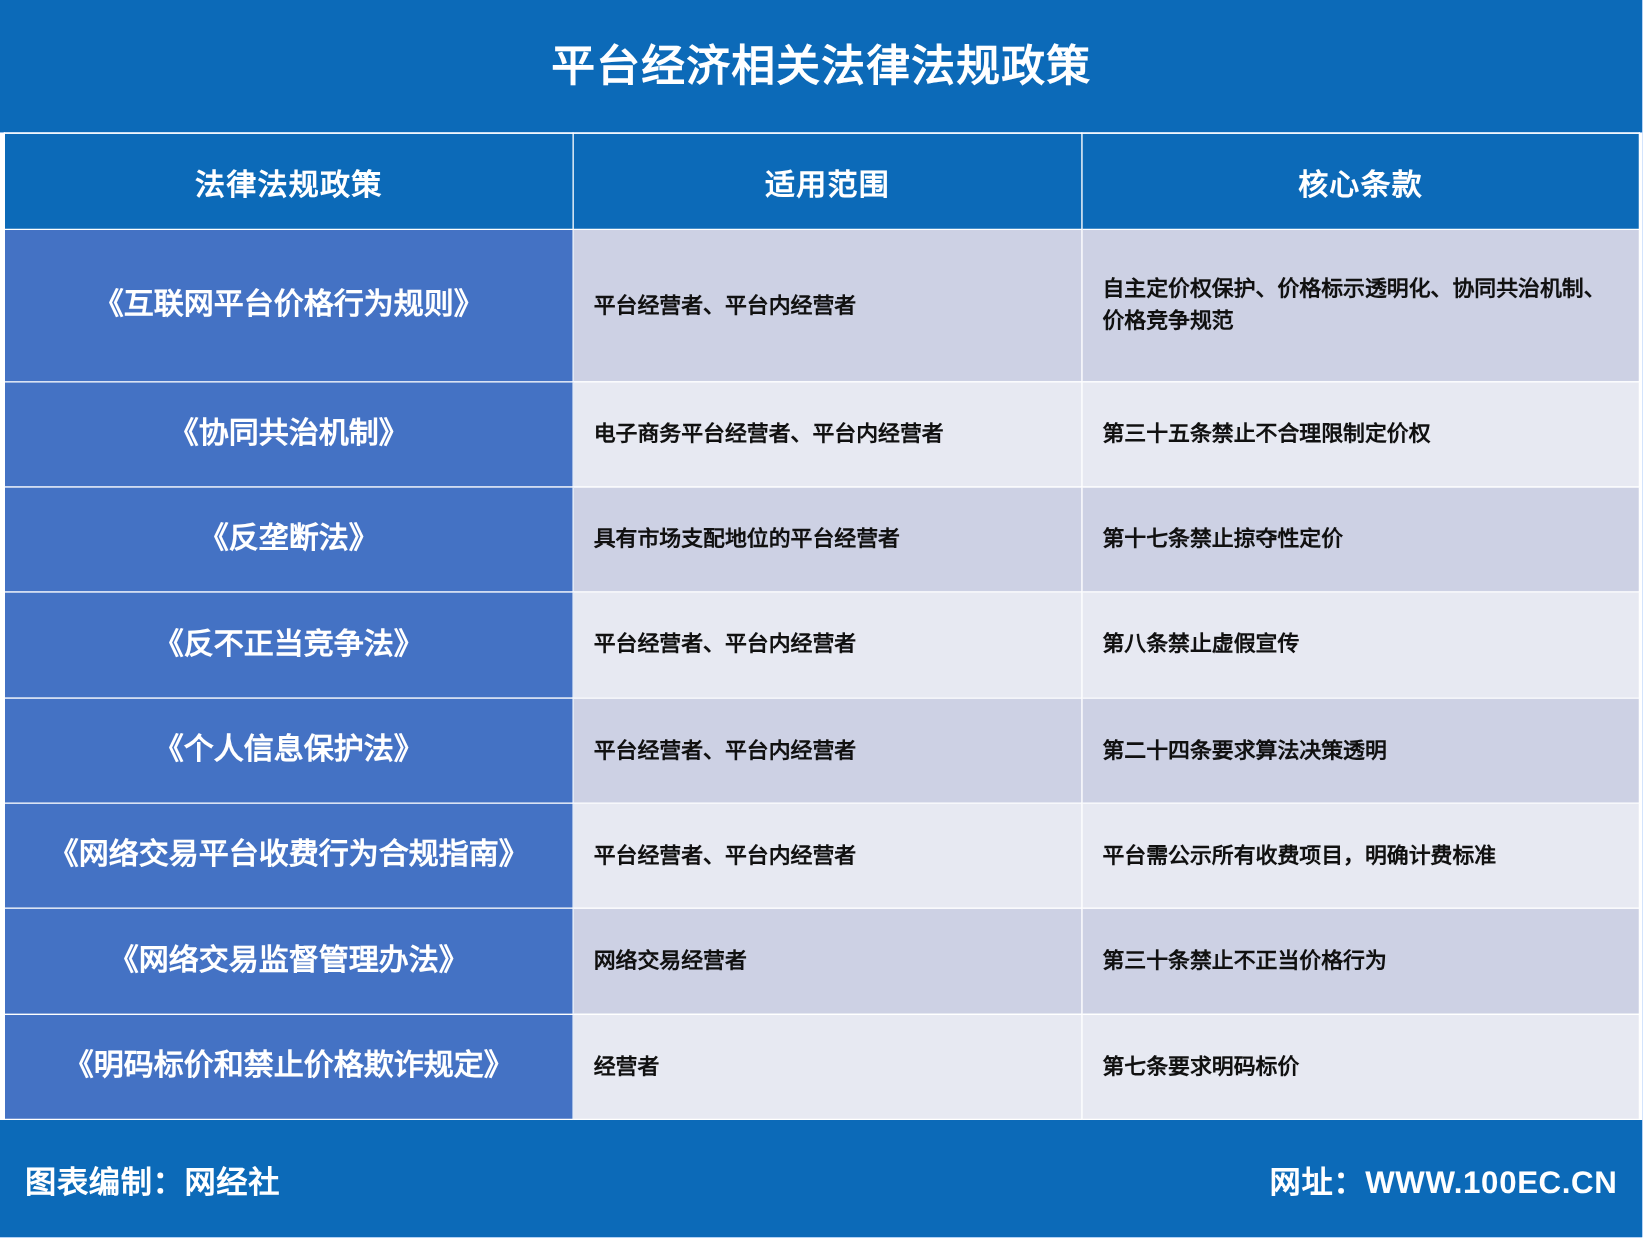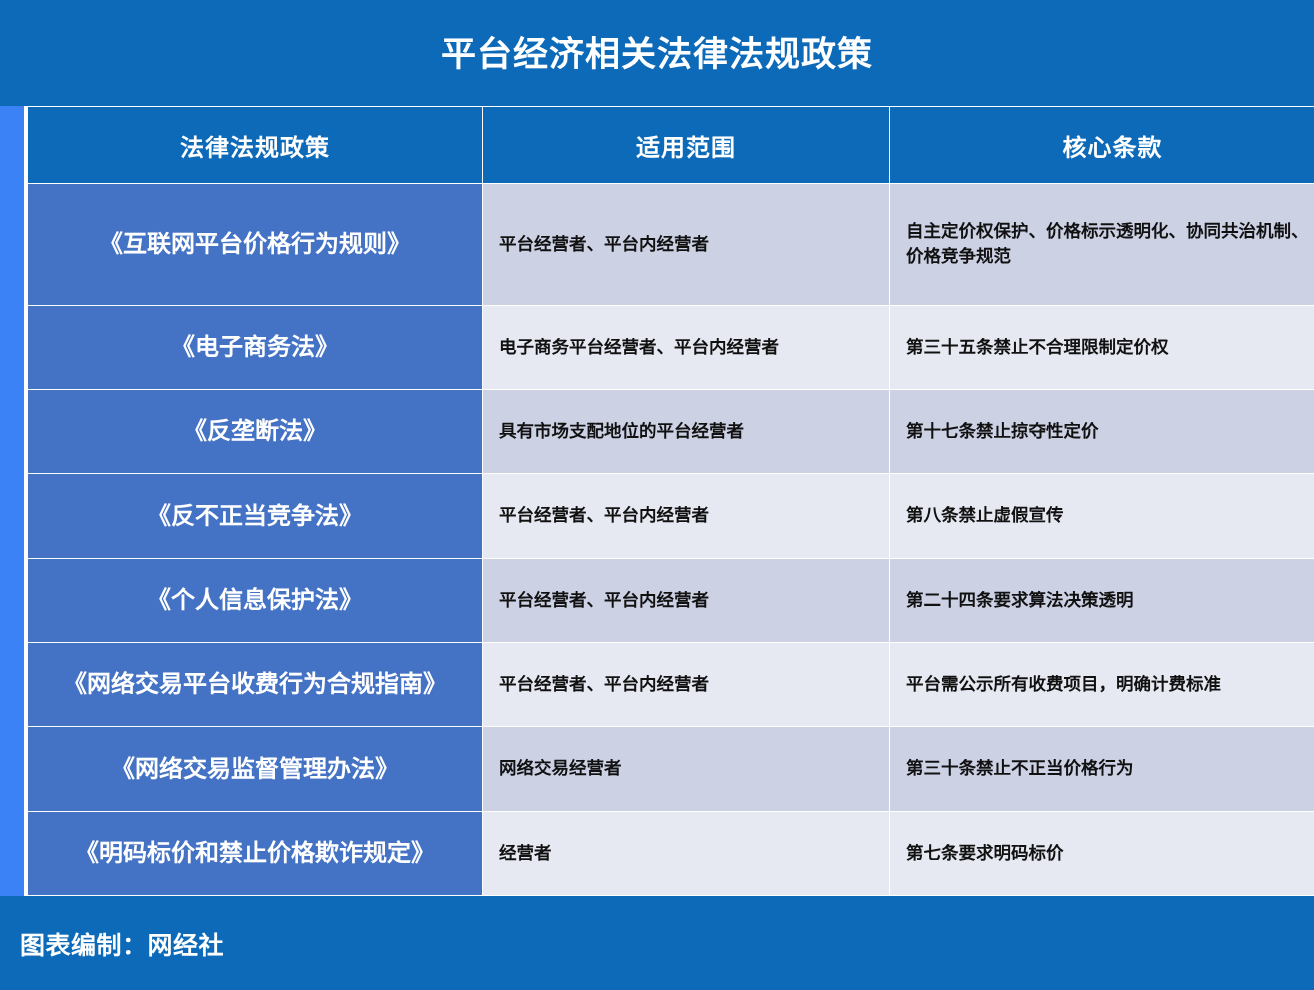--- a/index.html
+++ b/index.html
@@ -41,21 +41,20 @@
     white-space: nowrap;
   }
 
   
   .table-wrap {
     flex: 1 1 auto;
     position: relative;
     background: #ffffff;
     box-sizing: border-box;
     padding: 0 3px;
-    margin-left: 24px;
   }
   table.policy-table {
     width: 100%;
     height: 100%;
     border-collapse: collapse;
     table-layout: fixed;
   }
   table.policy-table col.c1 { width: 455px; }
   table.policy-table col.c2 { width: 407px; }
   table.policy-table col.c3 { width: 446px; }
@@ -148,21 +147,21 @@
           <th>核心条款</th>
         </tr>
       </thead>
       <tbody id="table-body">
           <tr class="shade-a">
             <td class="col-name">《互联网平台价格行为规则》</td>
             <td class="col-scope">平台经营者、平台内经营者</td>
             <td class="col-clause">自主定价权保护、价格标示透明化、协同共治机制、价格竞争规范</td>
           </tr>
           <tr class="shade-b">
-            <td class="col-name">《电子商务法》</td>
+            <td class="col-name">《协同共治机制》</td>
             <td class="col-scope">电子商务平台经营者、平台内经营者</td>
             <td class="col-clause">第三十五条禁止不合理限制定价权</td>
           </tr>
           <tr class="shade-a">
             <td class="col-name">《反垄断法》</td>
             <td class="col-scope">具有市场支配地位的平台经营者</td>
             <td class="col-clause">第十七条禁止掠夺性定价</td>
           </tr>
           <tr class="shade-b">
             <td class="col-name">《反不正当竞争法》</td>
@@ -188,15 +187,16 @@
             <td class="col-name">《明码标价和禁止价格欺诈规定》</td>
             <td class="col-scope">经营者</td>
             <td class="col-clause">第七条要求明码标价</td>
           </tr>
         </tbody>
     </table>
   </div>
 
   <div class="footer-banner">
     <div class="footer-left">图表编制：网经社</div>
+    <div class="footer-right">网址：WWW.100EC.CN</div>
   </div>
 
 </div>
 
 </body></html>

